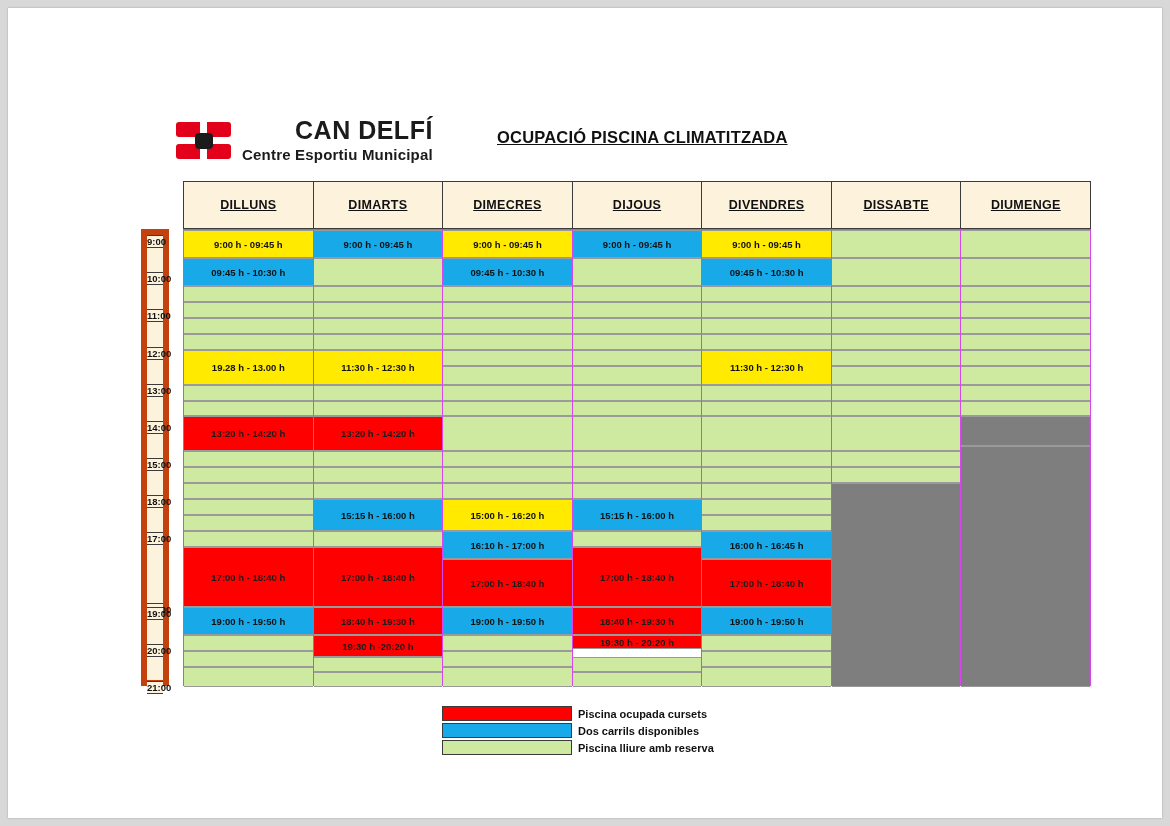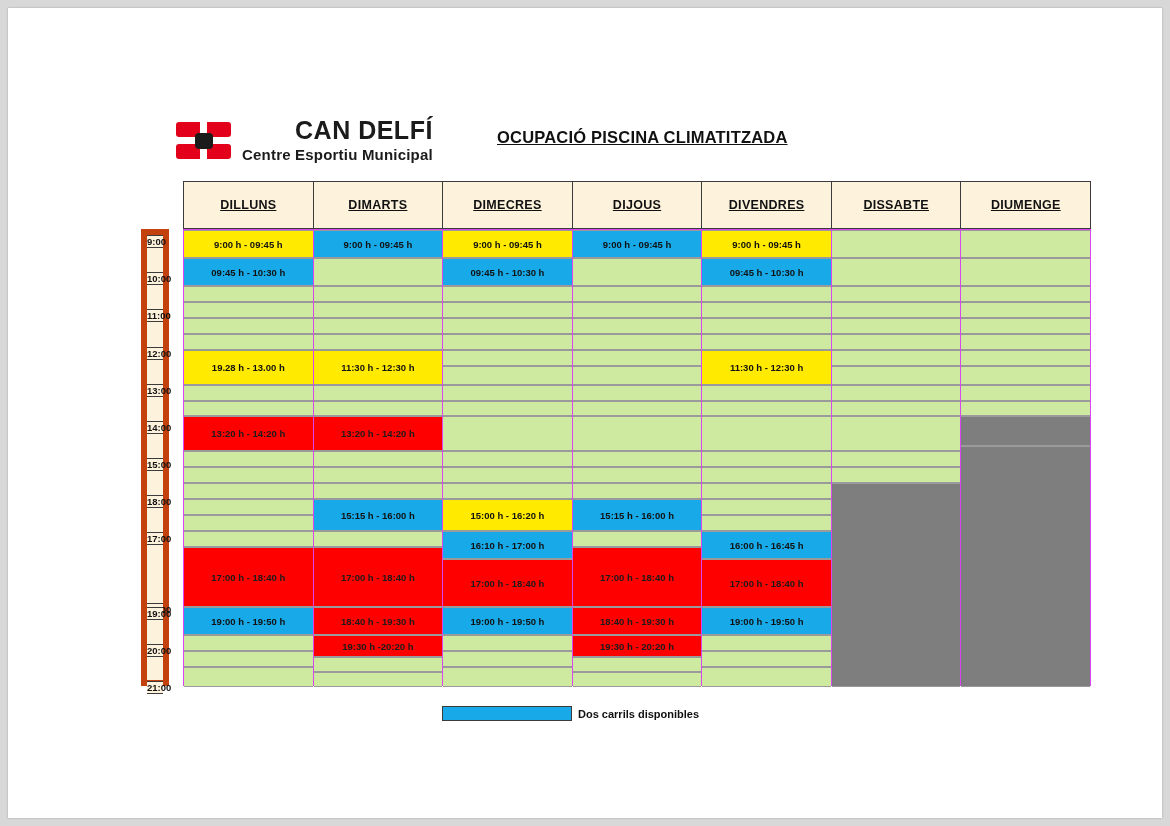--- a/index.html
+++ b/index.html
@@ -394,21 +394,21 @@
             <div class="slot blue" style="top: 269px; height: 32px;">
               <span class="txt">15:15 h - 16:00 h</span>
             </div>
             <div class="slot free" style="top: 301px; height: 16px;"></div>
             <div class="slot red" style="top: 317px; height: 60px;">
               <span class="txt">17:00 h - 18:40 h</span>
             </div>
             <div class="slot red" style="top: 377px; height: 28px;">
               <span class="txt">18:40 h - 19:30 h</span>
             </div>
-            <div class="slot red" style="top: 405px; height: 22px;">
+            <div class="slot red" style="top: 405px; height: 14px;">
               <span class="txt">19:30 h - 20:20 h</span>
             </div>
             <div class="slot free" style="top: 427px; height: 15px;"></div>
             <div class="slot free" style="top: 442px; height: 15px;"></div>
           </div>
           <div class="day-col">
             <div class="slot yellow" style="top: 0px; height: 28px;">
               <span class="txt">9:00 h - 09:45 h</span>
             </div>
             <div class="slot blue" style="top: 28px; height: 28px;">
@@ -471,18 +471,26 @@
             <div class="slot free" style="top: 171px; height: 15px;"></div>
             <div class="slot grey" style="top: 186px; height: 30px;"></div>
             <div class="slot grey" style="top: 216px; height: 241px;"></div>
           </div>
         </div>
     </div>
   </div>
 
   <div class="legend" id="legend">
       <div class="legend-row">
+        <div class="legend-swatch" style="background: rgb(254, 0, 0);"></div>
+        <div class="legend-label">Piscina ocupada cursets</div>
+      </div>
+      <div class="legend-row">
         <div class="legend-swatch" style="background: rgb(23, 169, 232);"></div>
         <div class="legend-label">Dos carrils disponibles</div>
       </div>
+      <div class="legend-row">
+        <div class="legend-swatch" style="background: rgb(205, 234, 160);"></div>
+        <div class="legend-label">Piscina lliure amb reserva</div>
+      </div>
     </div>
 
 </div>
 
 </body></html>

